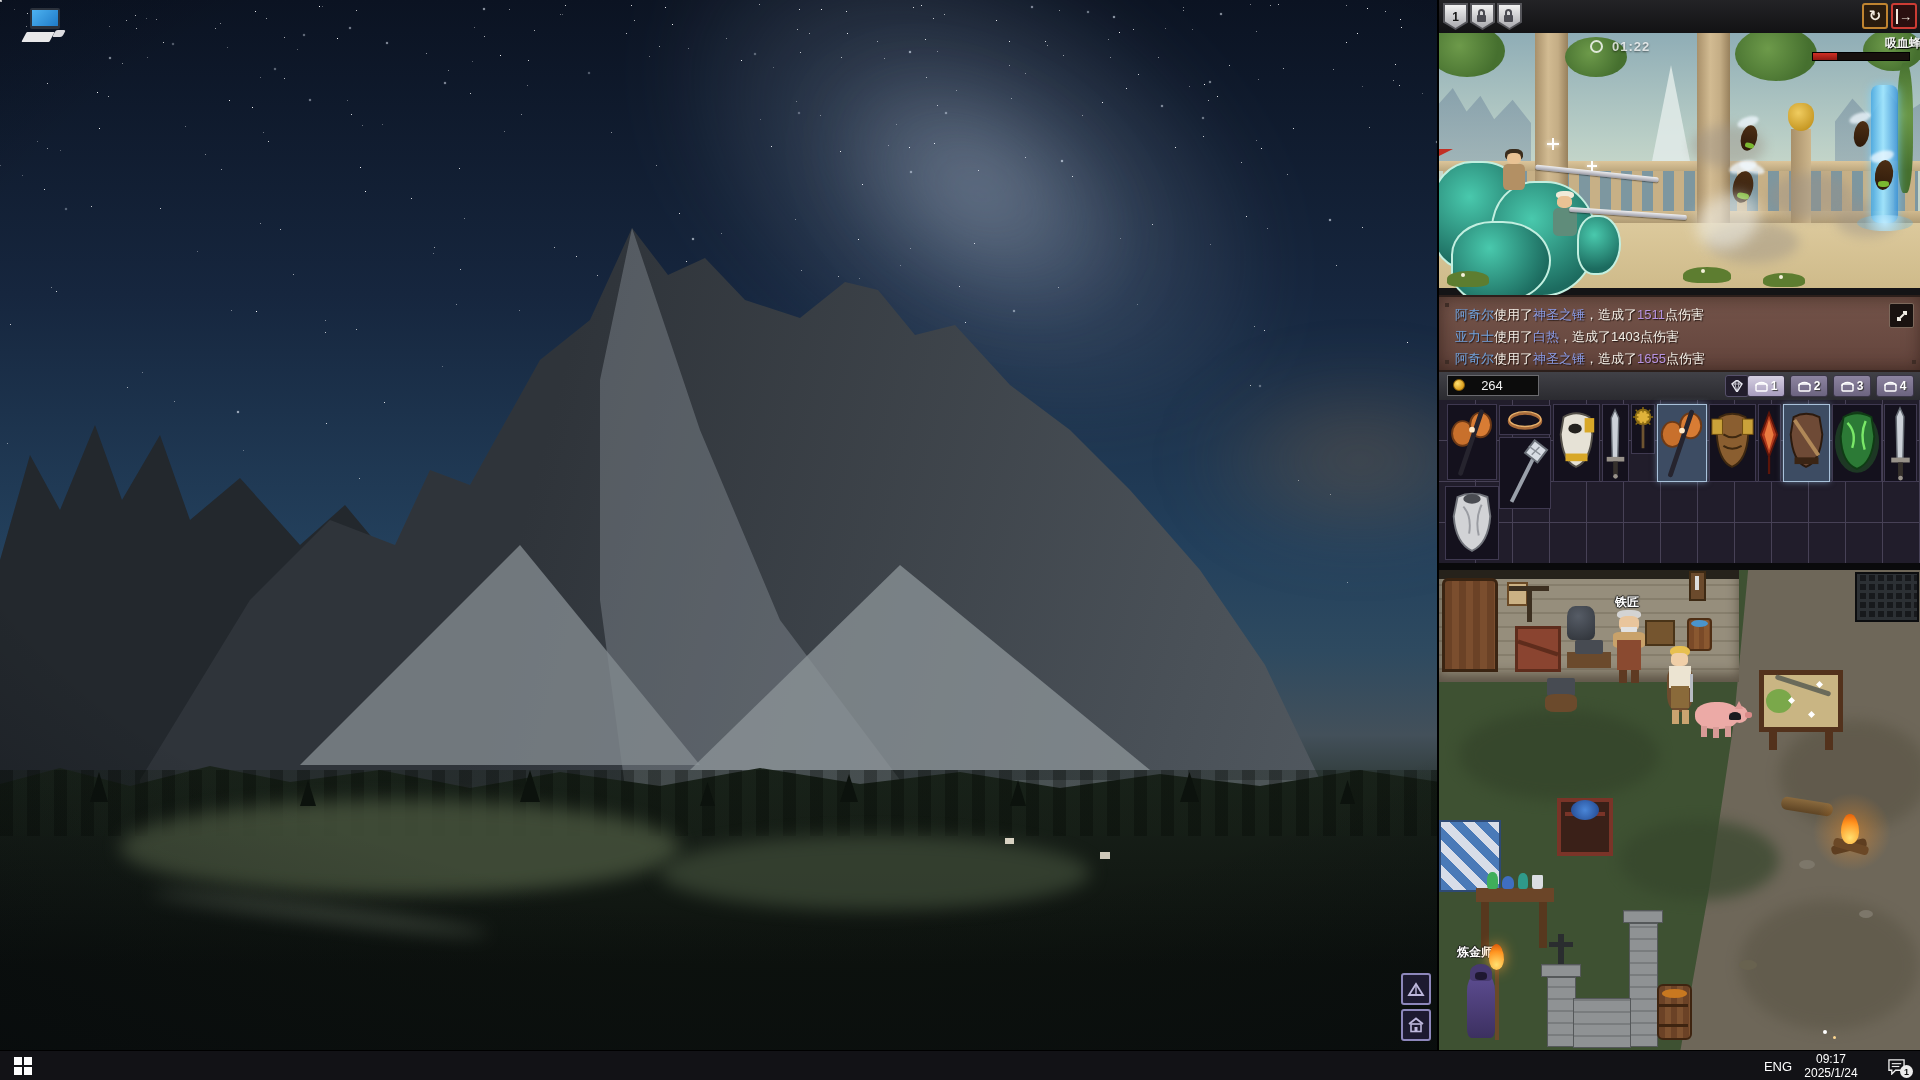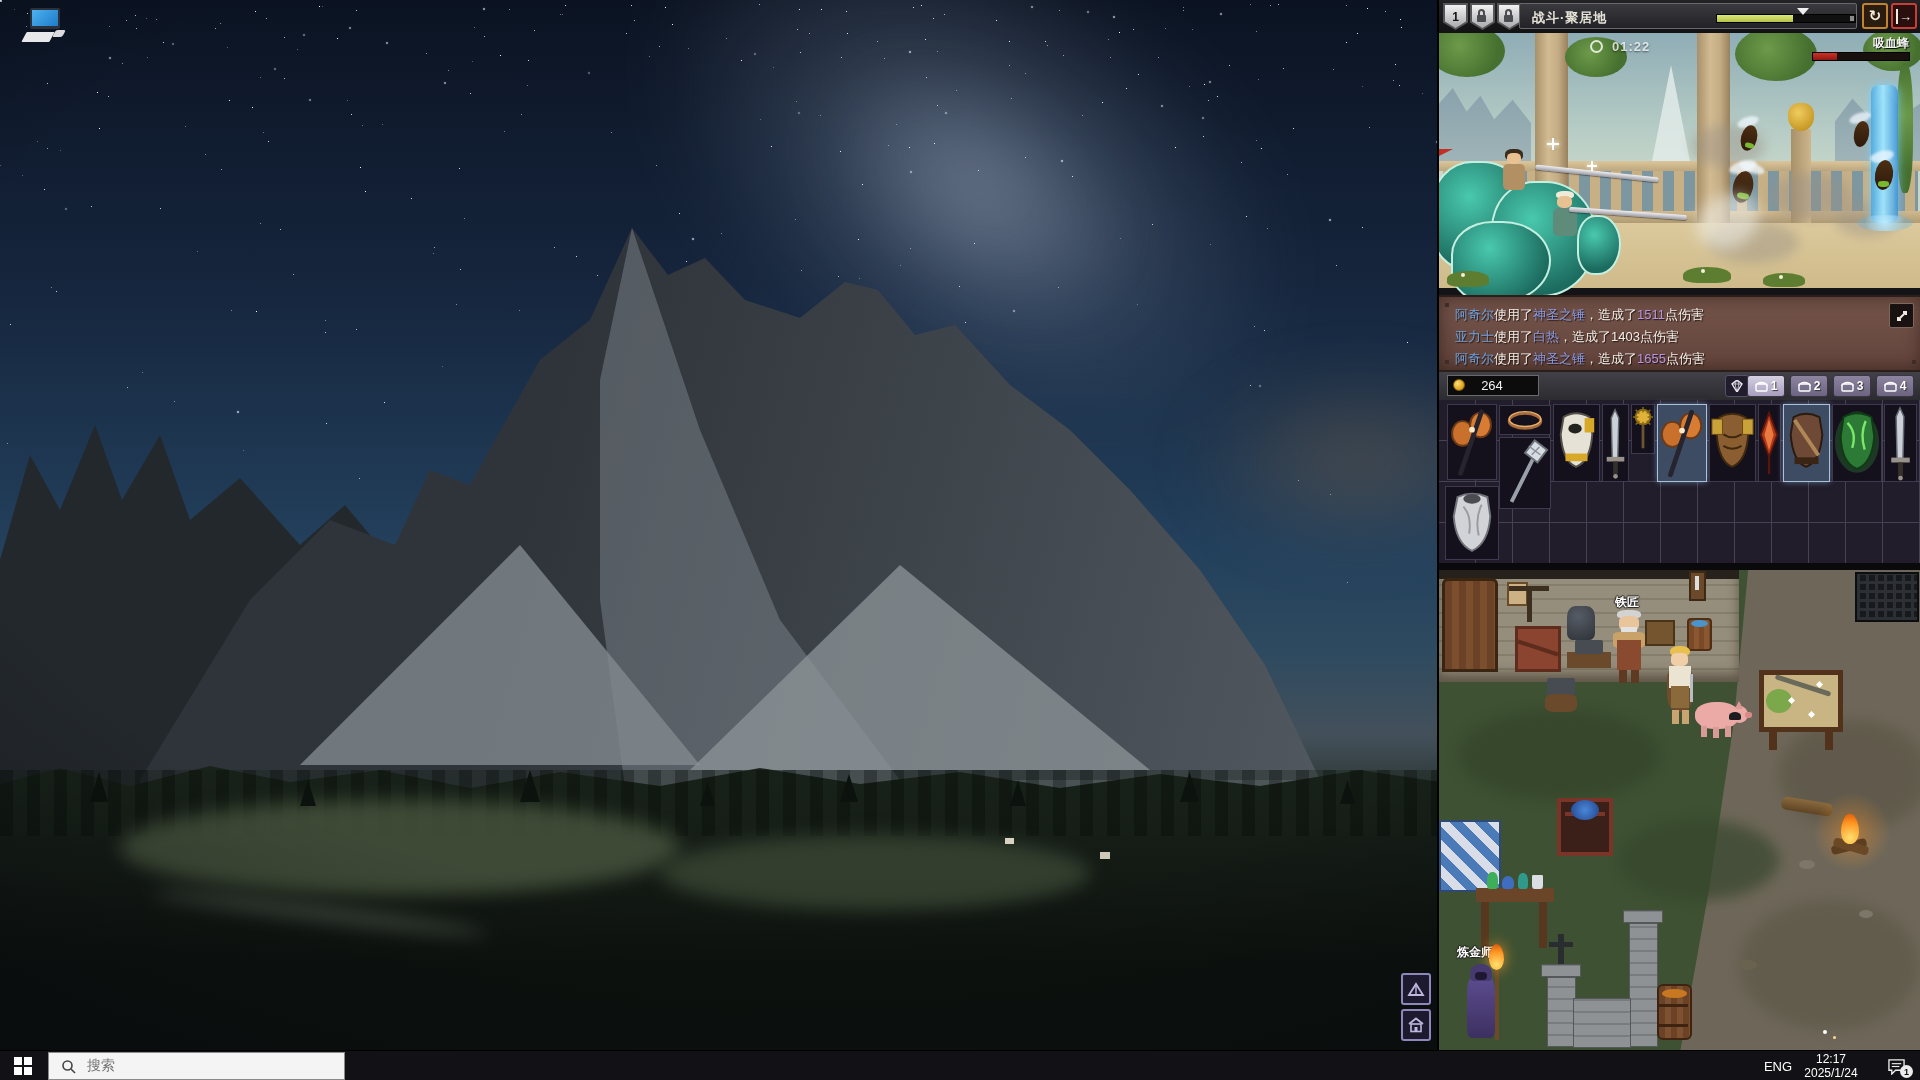--- a/index.html
+++ b/index.html
@@ -186,28 +186,20 @@
           <div class="bin"></div>
           <div class="lockarc"></div>
           <div class="lockbody"></div>
       </div>
       <div class="a badge" style="left:58px;">
         <div class="bout"></div>
           <div class="bin"></div>
           <div class="lockarc"></div>
           <div class="lockbody"></div>
       </div>
-      <div id="gtitlebox" class="a">
-        <div id="gtitle" class="a">战斗·聚居地</div>
-        <div id="pbar" class="a">
-          <div id="pfill" class="a" style="width: 55%;"></div>
-          <div id="pmark" class="a" style="left: calc(62% - 6px);"></div>
-          <div id="pend" class="a"></div>
-        </div>
-      </div>
       <div id="btn-refresh" class="a hbtn">
           <span>↻</span>
         </div>
       <div id="btn-exit" class="a hbtn">
           <span style="border-left:2px solid #f4ecdf;padding-left:1px;font-size:13px;">→</span>
         </div>
     </div>
 
     <div id="battle" class="a">
       <div class="a" style="left:0;top:55px;width:92px;height:78px;background:linear-gradient(180deg,#7f98a6,#95aab2);opacity:.75;clip-path:polygon(0 20%,15% 0,30% 30%,45% 10%,60% 40%,80% 15%,100% 45%,100% 100%,0 100%);"></div>
@@ -226,21 +218,21 @@
       <div class="a plant" style="left:126px;top:4px;width:62px;height:40px;"></div>
       <div class="a plant" style="left:296px;top:-6px;width:82px;height:54px;"></div>
       <div class="a plant" style="left:424px;top:-4px;width:60px;height:42px;"></div>
       <div class="a plant" style="left:458px;top:30px;width:16px;height:130px;border-radius:40%;"></div>
       <div class="a floor"></div>
       <div class="a" style="left:0;top:255px;width:483px;height:7px;background:#141416;"></div>
 
       <div class="a clockicon" style="left:151px;top:7px;"></div>
       <div id="timer" class="a" style="left:173px;top:6px;">01:22</div>
 
-      <div id="enemyname" class="a" style="left:370px;top:2px;width:100px;text-align:right;">吸血蜂</div>
+      <div id="enemyname" class="a" style="left:382px;top:2px;width:100px;text-align:right;">吸血蜂</div>
       <div id="ehpbar" class="a" style="left:373px;top:19px;width:96px;height:7px;">
           <div id="ehpfill" style="width: 25%;"></div>
         </div>
 
       <div class="a dust" style="left:252px;top:92px;width:74px;height:42px;"></div>
       <div class="a dust" style="left:330px;top:140px;width:84px;height:46px;"></div>
       <div class="a dust" style="left:268px;top:188px;width:92px;height:42px;"></div>
       <div class="a dust" style="left:396px;top:168px;width:64px;height:36px;"></div>
 
       <div class="a" style="left:432px;top:52px;width:27px;height:138px;border-radius:8px;background:linear-gradient(90deg,rgba(70,170,230,.85),rgba(160,230,255,.95) 45%,rgba(60,150,220,.85));box-shadow:0 0 10px rgba(120,210,255,.8);"></div>
@@ -585,33 +577,26 @@
 
   <div id="taskbar" class="a">
     <div id="startbtn" class="a">
       <div style="display:grid;grid-template-columns:8px 8px;grid-gap:2px;">
         <div class="winsq"></div>
           <div class="winsq"></div>
           <div class="winsq"></div>
           <div class="winsq"></div>
       </div>
     </div>
-    <div id="searchbox" class="a">
-      <svg class="a" style="left:12px;top:6px;" width="16" height="16" viewBox="0 0 16 16">
-        <circle cx="6.5" cy="6.5" r="4.5" fill="none" stroke="#444" stroke-width="1.6"></circle>
-        <line x1="10" y1="10" x2="14" y2="14" stroke="#444" stroke-width="1.6"></line>
-      </svg>
-      <input type="text" placeholder="搜索" style="">
-    </div>
 
     <div id="appicons"></div>
     <div id="trayicons"></div>
     <div id="lang" class="a">ENG</div>
     <div id="clockblk" class="a">
-      <div style="margin-top:1px;">12:17</div>
+      <div style="margin-top:1px;">09:17</div>
       <div>2025/1/24</div>
     </div>
     <div id="notif" class="a">
       <svg width="19" height="17" viewBox="0 0 20 18">
         <path d="M2 2 h16 v11 h-9 l-4 4 v-4 h-3 z" fill="none" stroke="#f0f0f0" stroke-width="1.4"></path>
         <line x1="5" y1="6" x2="15" y2="6" stroke="#f0f0f0" stroke-width="1.2"></line>
         <line x1="5" y1="9" x2="13" y2="9" stroke="#f0f0f0" stroke-width="1.2"></line>
       </svg>
       <div id="notifbadge">1</div>
     </div>

